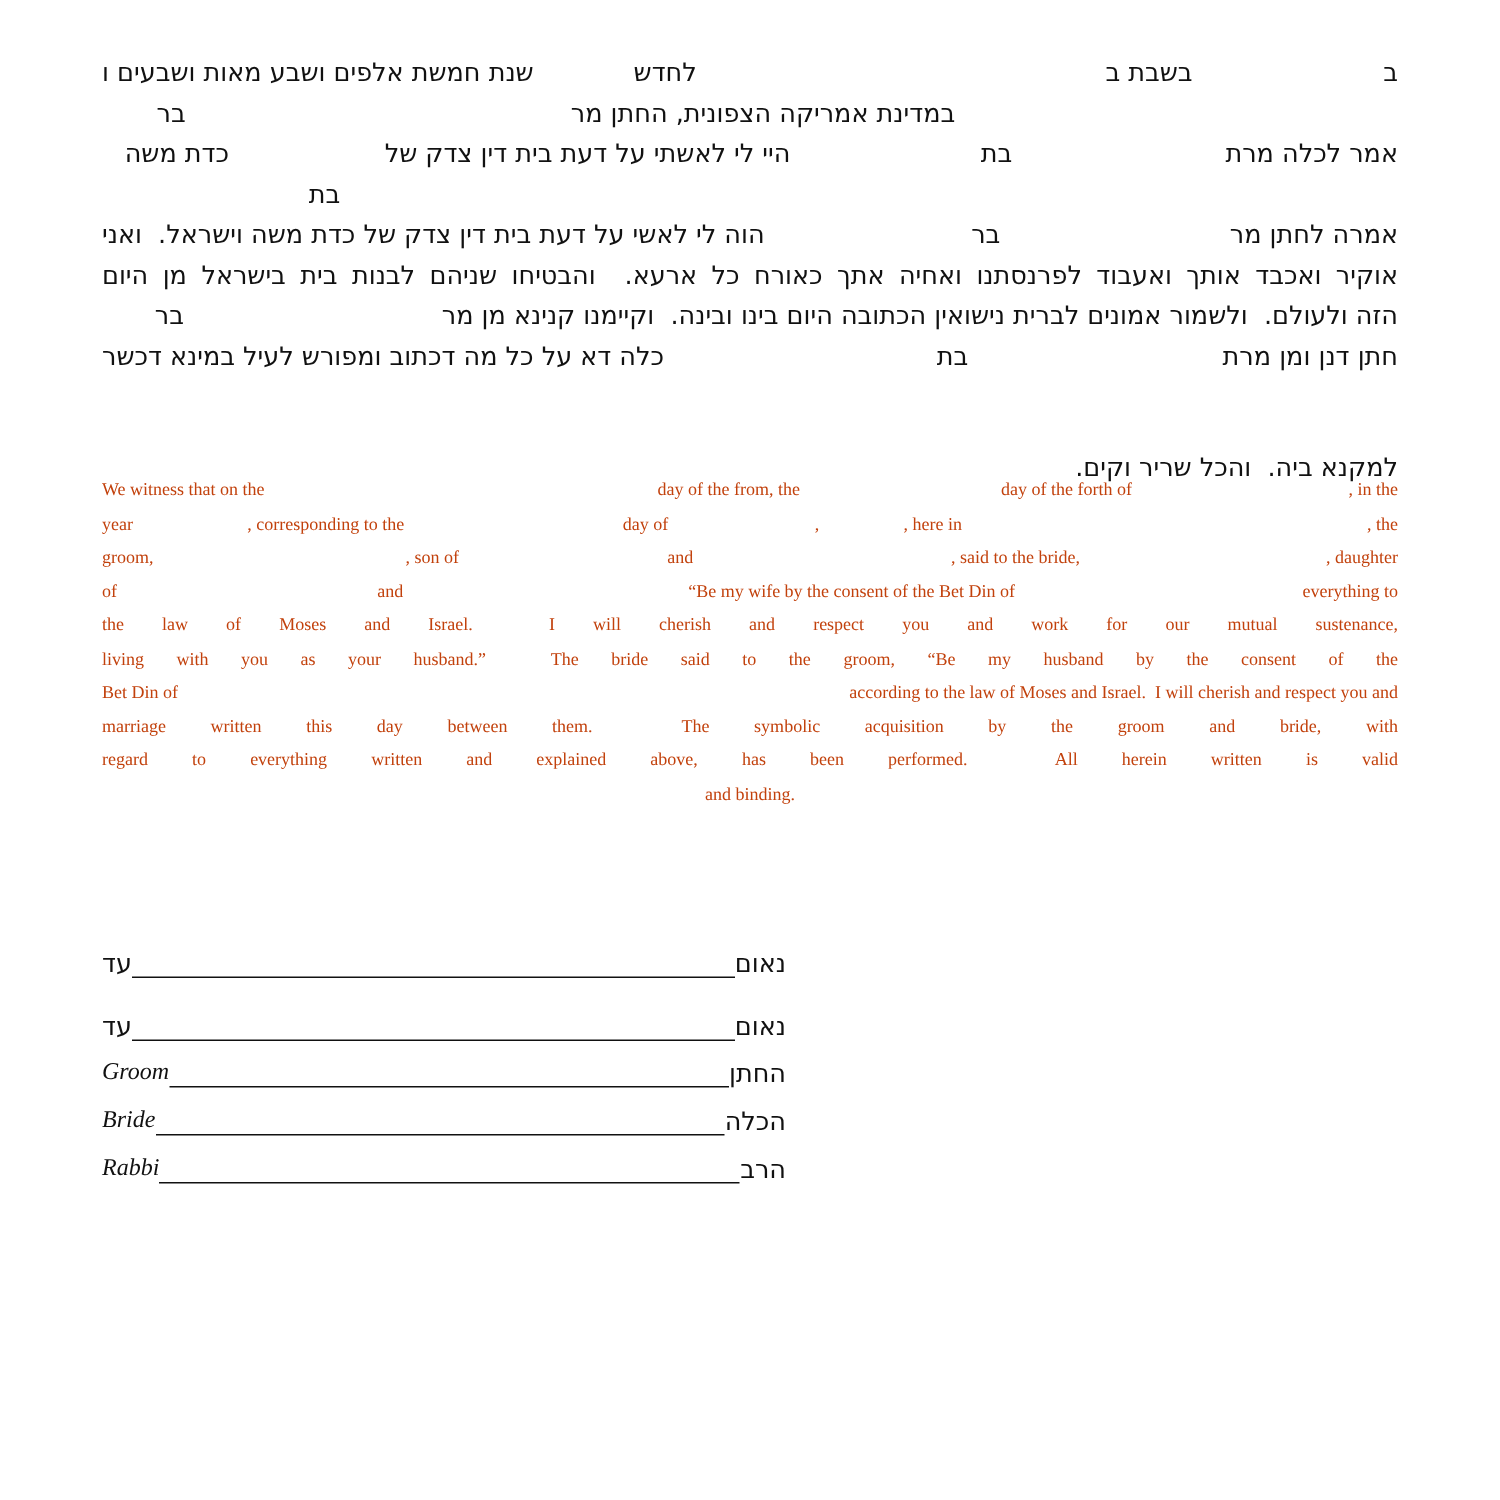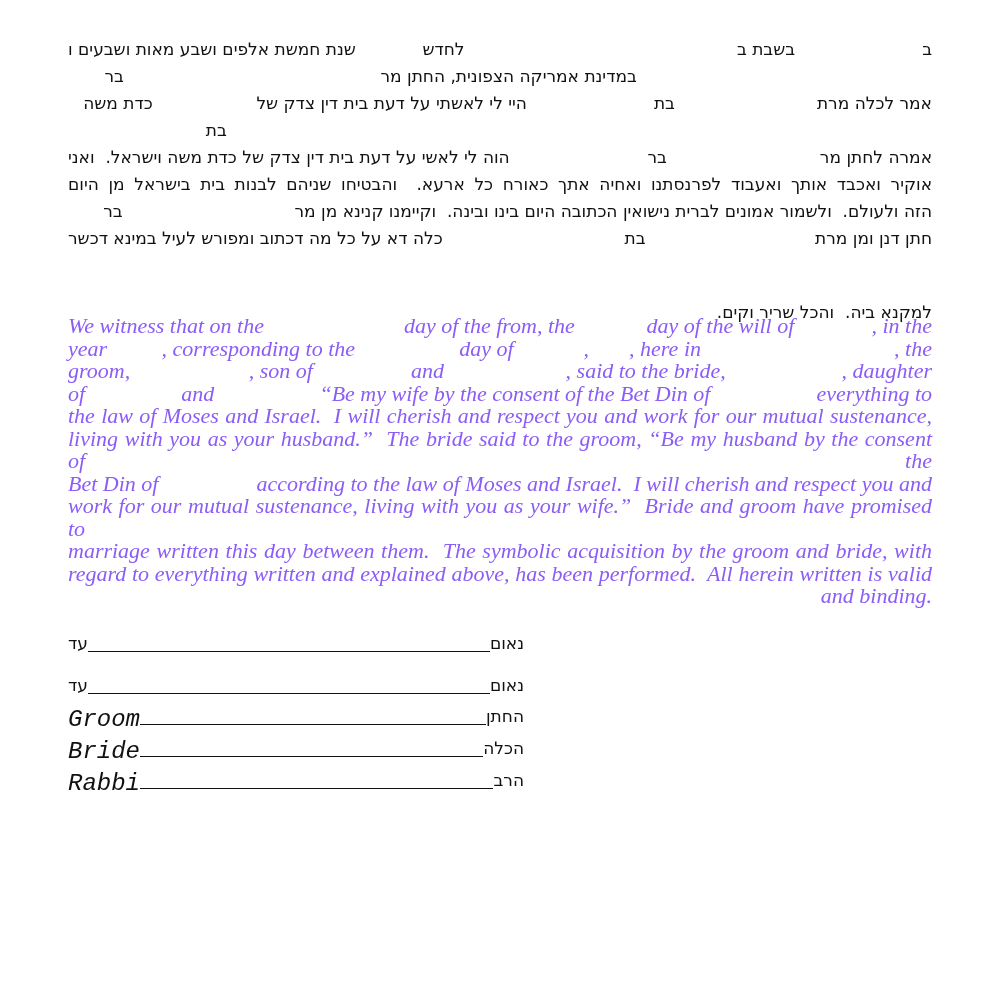--- a/index.html
+++ b/index.html
@@ -14,33 +14,33 @@
     font-size:17px; line-height:27px; color:#111111;
   }
   .hline { display:flex; direction:rtl; align-items:baseline; }
   .seg { white-space:pre; }
   .gap { display:inline-block; }
   .hjust { text-align:justify; text-align-last:justify; }
   .hlast { text-align:right; padding-left:0; }
   
   .english-block {
     position:absolute; left:68px; top:315px; width:864px;
-    font-family:"Liberation Serif", serif; font-style:italic;
-    font-size:22px; line-height:22.5px; color:#8b5cf6;
+    font-family:"Liberation Serif", serif; 
+    font-size:12px; line-height:22.5px; color:#c2410c;
   }
   .eline { display:flex; align-items:baseline; }
   .ejust { text-align:justify; text-align-last:justify; }
-  .eleft { text-align:right; }
+  .eleft { text-align:center; }
   
   .sigrow {
     position:absolute; left:68px; width:456px; height:22px;
     display:flex; align-items:stretch; font-size:17px; color:#111111;
   }
   .sigrow .heb { font-family:"DejaVu Sans", sans-serif; font-style:normal; white-space:pre; }
-  .sigrow .eng { font-family:Liberation Mono, monospace; font-style:italic; font-size:24px; white-space:pre;text-align:right; }
+  .sigrow .eng { font-family:Liberation Serif, serif; font-style:italic; font-size:16px; white-space:pre;text-align:right; }
   .sigline { flex:1 1 auto; border-bottom:1.6px solid #111111; margin-bottom:3px; }
 </style>
 </head>
 <body>
 
 <div class="page">
 
   <div class="hebrew-block">
     <div class="hline">
       <span class="seg">ב</span>
@@ -98,21 +98,21 @@
       <span class="seg" style="display:inline-block; margin-left:289px;">למקנא ביה.&nbsp; והכל שריר וקים.</span>
     </div>
   </div>
 
   <div class="english-block">
     <div class="eline">
       <span class="seg">We witness that on the</span>
       <span class="gap" style="flex-grow:127"></span>
       <span class="seg">day of the from, the</span>
       <span class="gap" style="flex-grow:65"></span>
-      <span class="seg">day of the will of</span>
+      <span class="seg">day of the forth of</span>
       <span class="gap" style="flex-grow:70"></span>
       <span class="seg">, in the</span>
     </div>
     <div class="eline">
       <span class="seg">year</span>
       <span class="gap" style="flex-grow:57"></span>
       <span class="seg">, corresponding to the</span>
       <span class="gap" style="flex-grow:109"></span>
       <span class="seg">day of</span>
       <span class="gap" style="flex-grow:73"></span>
@@ -142,21 +142,20 @@
       <span class="gap" style="flex-grow:116"></span>
       <span class="seg">everything to</span>
     </div>
     <div class="ejust">the law of Moses and Israel.&nbsp; I will cherish and respect you and work for our mutual sustenance,</div>
     <div class="ejust">living with you as your husband.”&nbsp; The bride said to the groom, “Be my husband by the consent of the</div>
     <div class="eline">
       <span class="seg">Bet Din of</span>
       <span class="gap" style="flex-grow:126"></span>
       <span class="seg">according to the law of Moses and Israel.&nbsp; I will cherish and respect you and</span>
     </div>
-    <div class="ejust">work for our mutual sustenance, living with you as your wife.”&nbsp; Bride and groom have promised to</div>
     <div class="ejust">marriage written this day between them.&nbsp; The symbolic acquisition by the groom and bride, with</div>
     <div class="ejust">regard to everything written and explained above, has been performed.&nbsp; All herein written is valid</div>
     <div class="eleft">and binding.</div>
   </div>
 
   <div class="sigrow" style="top:633px; direction:rtl;">
     <span class="heb">נאום</span>
     <span class="sigline"></span>
     <span class="heb">עד</span>
   </div>

